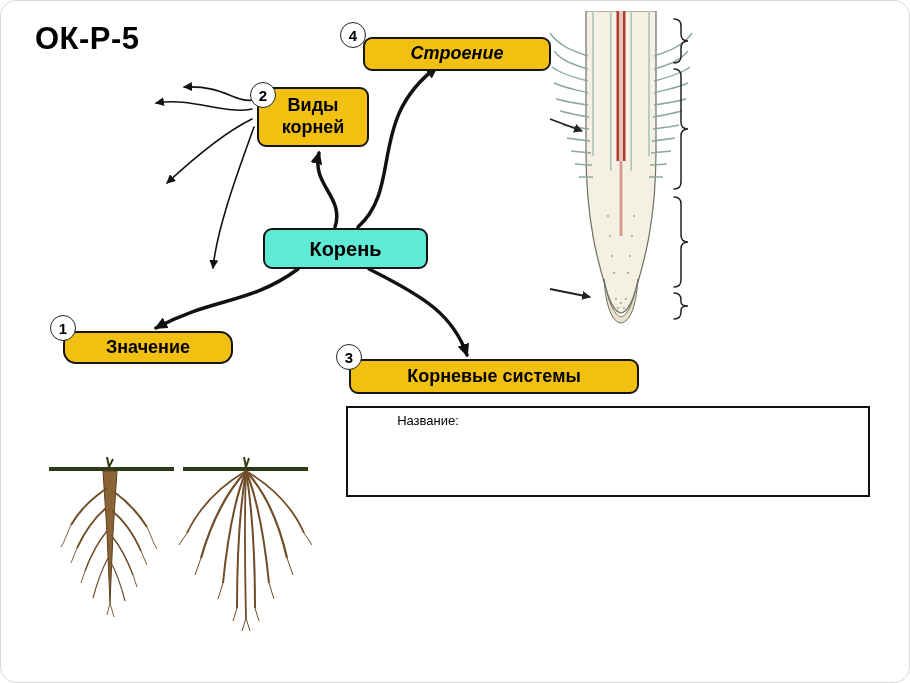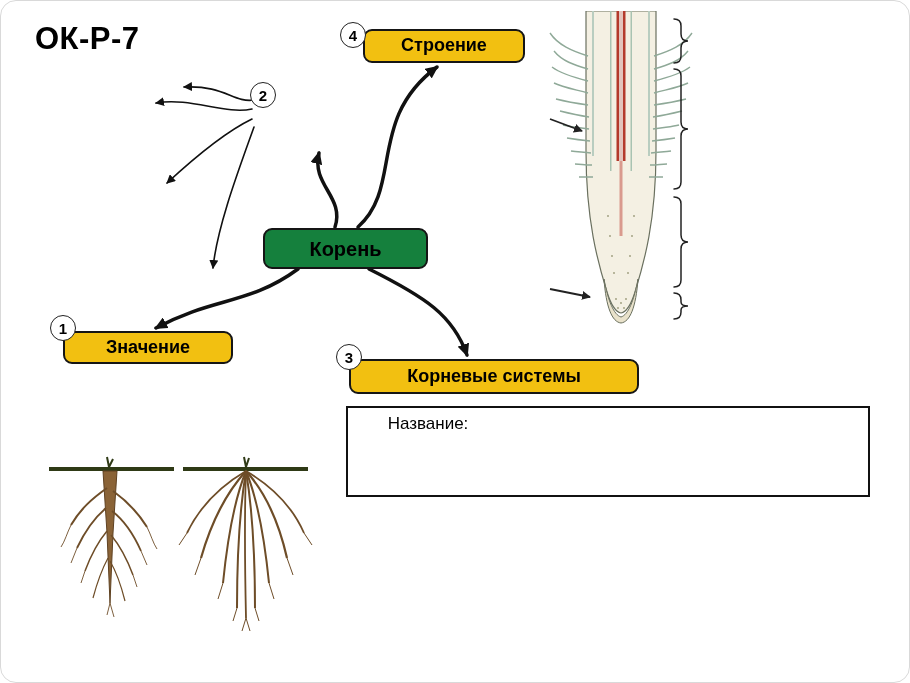--- a/index.html
+++ b/index.html
@@ -8,50 +8,50 @@
     border-radius:16px;border:1px solid #d9d9d9;overflow:hidden;box-sizing:border-box;
     font-family:"Liberation Sans","DejaVu Sans",sans-serif;color:#000;
   }
   .title{position:absolute;left:34px;top:20px;font-size:31px;font-weight:bold;letter-spacing:.5px;z-index:2;}
   .node{
     position:absolute;display:flex;align-items:center;justify-content:center;text-align:center;
     font-weight:bold;border:2px solid #151515;border-radius:9px;box-sizing:border-box;
     white-space:pre-line;z-index:2;line-height:1.2;
   }
   .node.yellow{background:#f2c011;}
-  #node-center{left:262px;top:227px;width:165px;height:41px;font-size:20px;background:#15803d;}
-  #node-znachenie{left:62px;top:330px;width:170px;height:33px;font-size:18px;}
+  #node-center{left:262px;top:227px;width:165px;height:41px;font-size:20px;background:#5eead4;}
+  #node-znachenie{left:62px;top:330px;width:170px;height:33px;font-size:18px;border-radius:13px;}
   #node-vidy{left:256px;top:86px;width:112px;height:60px;font-size:18px;}
   #node-kornevye{left:348px;top:358px;width:290px;height:35px;font-size:18px;}
-  #node-stroenie{left:362px;top:28px;width:162px;height:34px;font-size:18px;}
+  #node-stroenie{left:362px;top:36px;width:188px;height:34px;font-size:18px;font-style:italic;}
   .badge{
     position:absolute;width:26px;height:26px;border-radius:50%;background:#fff;border:1.5px solid #222;
     display:flex;align-items:center;justify-content:center;font-size:15px;font-weight:bold;z-index:3;box-sizing:border-box;
   }
   #badge-1{left:49px;top:314px;}
   #badge-2{left:249px;top:81px;}
   #badge-3{left:335px;top:343px;}
   #badge-4{left:339px;top:21px;}
   .table{
     position:absolute;left:345px;top:405px;width:524px;height:91px;border:2px solid #111;
     box-sizing:border-box;display:grid;grid-template-columns:160px 180px 1fr;background:#fff;z-index:2;
   }
-  .table .cell{border-left:2px solid #111;padding-top:5px;text-align:center;font-size:17px;line-height:1.3;white-space:pre-line;}
+  .table .cell{border-left:2px solid #111;padding-top:5px;text-align:center;font-size:13px;line-height:1.3;white-space:pre-line;}
   .table .cell:first-child{border-left:none;}
   svg.overlay{position:absolute;left:0;top:0;z-index:1;}
   svg.fig{position:absolute;z-index:1;}
   #fig-root-tip{left:545px;top:10px;}
   #fig-roots{left:40px;top:452px;}
 </style>
 </head>
 <body>
 
 <div class="canvas">
 
-  <div class="title">ОК-Р-7</div>
+  <div class="title">ОК-Р-5</div>
 
   <svg class="overlay" width="910" height="683" viewBox="0 0 910 683">
     <defs>
       <marker id="ahB" markerUnits="userSpaceOnUse" markerWidth="14" markerHeight="12" refX="11" refY="6" orient="auto">
         <path d="M0,0 L13,6 L0,12 Z" fill="#111"></path>
       </marker>
       <marker id="ahS" markerUnits="userSpaceOnUse" markerWidth="10" markerHeight="9" refX="8" refY="4.5" orient="auto">
         <path d="M0,0 L9,4.5 L0,9 Z" fill="#111"></path>
       </marker>
     </defs>
@@ -67,20 +67,24 @@
         <path marker-end="url(#ahS)" d="M 253 126 C 238 168 216 226 212 267"></path>
       </g>
     </g>
   </svg>
 
   <div class="node" id="node-center">
     <span>Корень</span>
   </div>
   <div class="node yellow" id="node-znachenie">
     <span>Значение</span>
+  </div>
+  <div class="node yellow" id="node-vidy">
+    <span>Виды
+корней</span>
   </div>
   <div class="node yellow" id="node-kornevye">
     <span>Корневые системы</span>
   </div>
   <div class="node yellow" id="node-stroenie">
     <span>Строение</span>
   </div>
 
   <div class="badge" id="badge-1">1</div>
   <div class="badge" id="badge-2">2</div>

